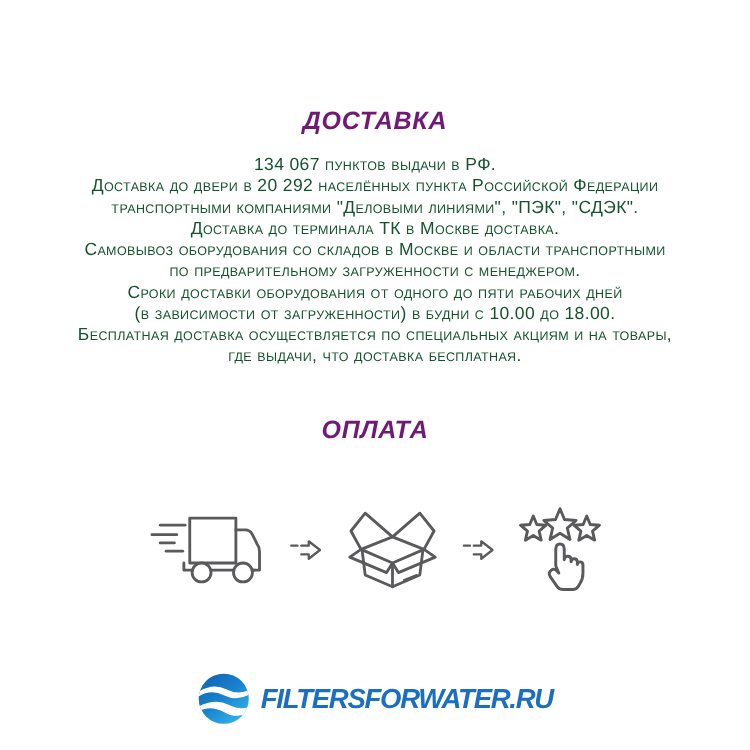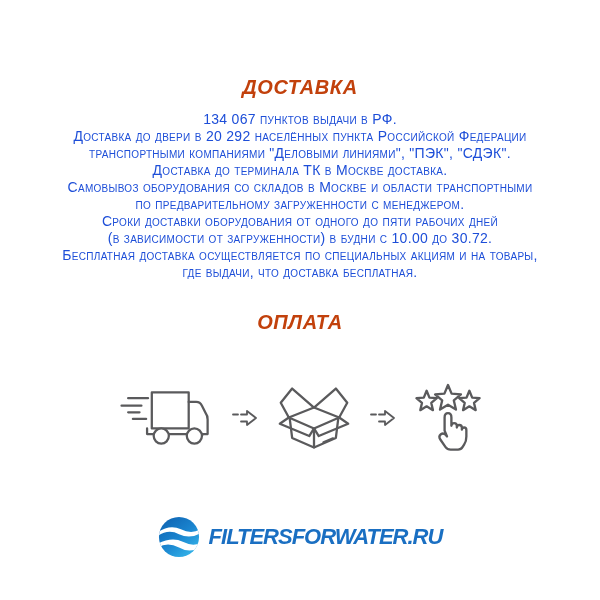--- a/index.html
+++ b/index.html
@@ -2,27 +2,27 @@
 <html><head>
 <meta charset="utf-8">
 <style>
   html,body{margin:0;padding:0;background:#fff;}
   .page{
     width:600px;height:600px;background:#fff;position:relative;
     font-family:"Liberation Sans",sans-serif;text-align:center;overflow:hidden;
     margin:0 auto;
   }
   .section-title{
-    margin:4px;color:#c2410c;font-size:20px;font-weight:bold;font-style:italic;
+    margin:14px;color:#701a75;font-size:20px;font-weight:bold;font-style:italic;
     letter-spacing:.6px;
   }
   .title-delivery{padding-top:72px;}
   .title-payment{padding-top:26px;}
   .para{
-    margin-top:12px;color:#1d4ed8;font-size:14px;line-height:17px;
+    margin-top:12px;color:#14532d;font-size:14px;line-height:17px;
     font-variant:small-caps;letter-spacing:.3px;
   }
   .para .line{white-space:nowrap;}
   .para-payment{margin-top:13px;line-height:18px;letter-spacing:1.3px;}
   .icons-row{
     margin-top:44px;display:flex;justify-content:center;align-items:center;
     gap:18px;height:80px;
   }
   .icons-row svg{display:block;}
   .proc-icon *{stroke:#5a5a5c;stroke-width:2.4;fill:none;stroke-linejoin:round;stroke-linecap:round;}
@@ -45,21 +45,21 @@
   <h1 class="section-title title-delivery">ДОСТАВКА</h1>
 
   <div class="para">
     <div class="line">134 067 пунктов выдачи в РФ.</div>
     <div class="line">Доставка до двери в 20 292 населённых пункта Российской Федерации</div>
     <div class="line">транспортными компаниями "Деловыми линиями", "ПЭК", "СДЭК".</div>
     <div class="line">Доставка до терминала ТК в Москве доставка.</div>
     <div class="line">Самовывоз оборудования со складов в Москве и области транспортными</div>
     <div class="line">по предварительному загруженности с менеджером.</div>
     <div class="line">Сроки доставки оборудования от одного до пяти рабочих дней</div>
-    <div class="line">(в зависимости от загруженности) в будни с 10.00 до 30.72.</div>
+    <div class="line">(в зависимости от загруженности) в будни с 10.00 до 18.00.</div>
     <div class="line">Бесплатная доставка осуществляется по специальных акциям и на товары,</div>
     <div class="line">где выдачи, что доставка бесплатная.</div>
   </div>
 
   <h1 class="section-title title-payment">ОПЛАТА</h1>
 
   <div class="para para-payment">
   </div>
 
   <div class="icons-row">

